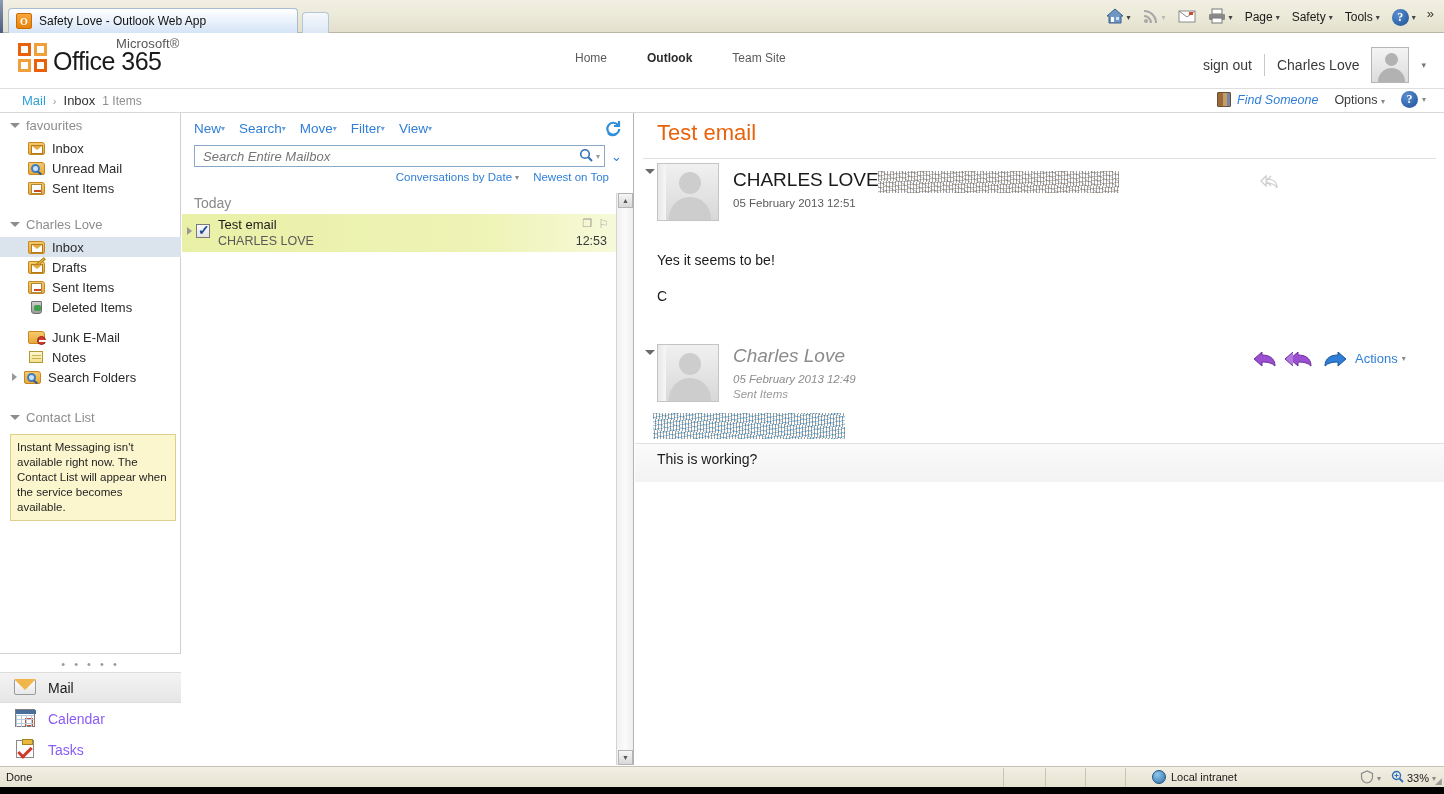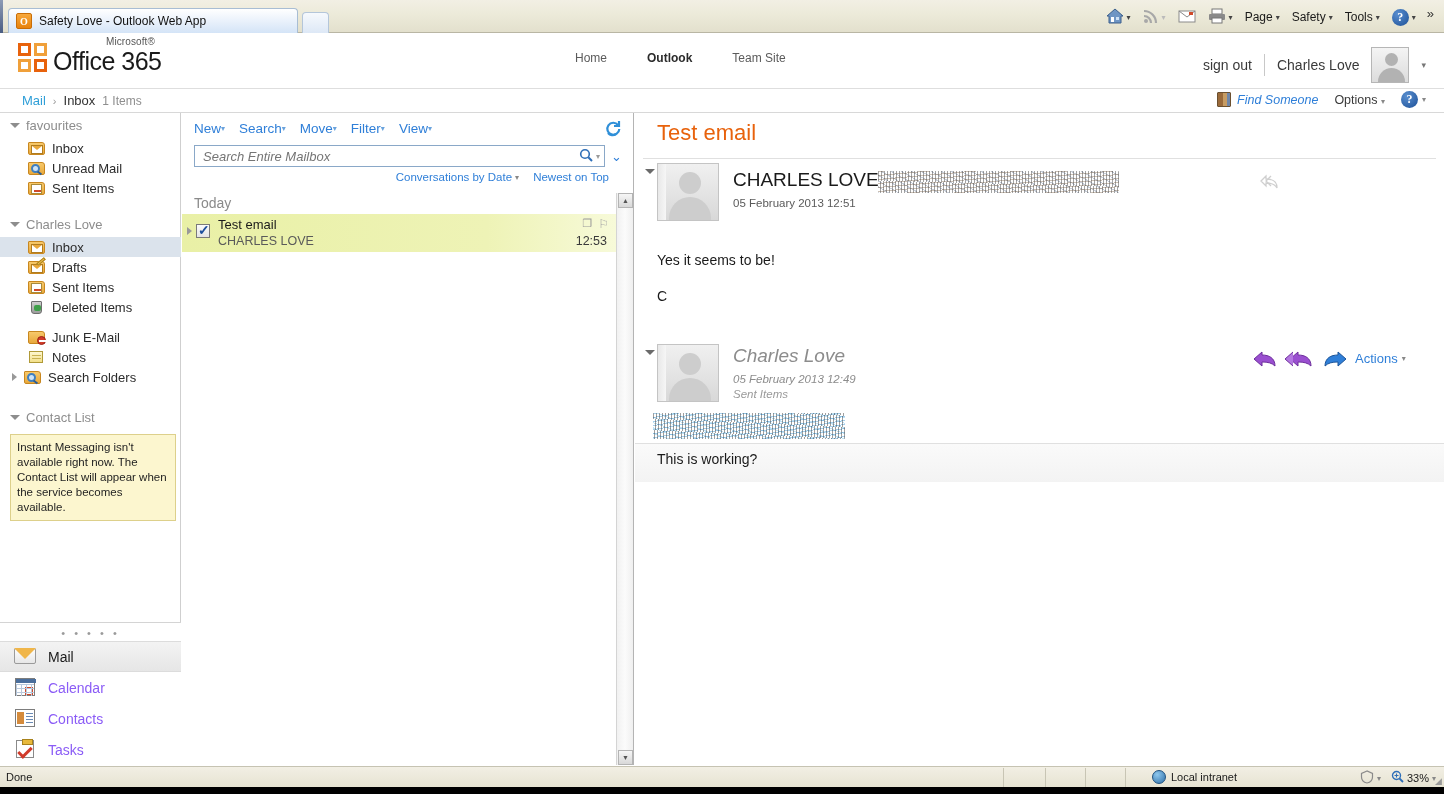--- a/index.html
+++ b/index.html
@@ -69,21 +69,21 @@
   #brand-logo i { position: absolute; display: block; }
   #brand-logo i.a { left:0; top:0; width:13px; height:13px; background:#e8620c; }
   #brand-logo i.b { left:16px; top:0; width:13px; height:13px; background:#f0a03a; }
   #brand-logo i.c { left:0; top:16px; width:13px; height:13px; background:#f0a03a; }
   #brand-logo i.d { left:16px; top:16px; width:13px; height:13px; background:#e8620c; }
   #brand-logo i.h1 { left:3px; top:3px; width:7px; height:7px; background:#fff; }
   #brand-logo i.h2 { left:19px; top:3px; width:7px; height:7px; background:#fff; }
   #brand-logo i.h3 { left:3px; top:19px; width:7px; height:7px; background:#fff; }
   #brand-logo i.h4 { left:19px; top:19px; width:7px; height:7px; background:#fff; }
   #brand-text { position: relative; }
-  #brand-ms { position: absolute; left: 8px; top: -13px; font-size: 10px; color: #555; letter-spacing: .1px; padding-left: 45px; }
+  #brand-ms { position: absolute; left: 18px; top: -13px; font-size: 13px; color: #555; letter-spacing: .1px; padding-left: 45px; }
   #brand-o365 { font-size: 25px; color: #1a1a1a; letter-spacing: -0.5px; line-height: 1; font-weight: 400; }
 
   #top-nav { position: absolute; left: 575px; top: 18px; display: flex; gap: 40px; font-size: 12px; }
   .top-nav-item { color: #5b5b5b; cursor: pointer; }
   .top-nav-item.active { color: #2b2b2b; font-weight: bold; }
 
   #account-area { position: absolute; right: 18px; top: 14px; display: flex; align-items: center; gap: 12px; font-size: 14px; color: #3a3a3a; }
   #sign-out { color: #3a3a3a; cursor: pointer; }
   .acct-sep { width: 1px; height: 22px; background: #c8c8c8; }
   #acct-name { color: #3a3a3a; }
@@ -612,28 +612,20 @@
           <span class="e"></span>
         </span>
       <span>Mail</span>
     </div>
     <div class="module-row">
       <span class="mico cal">
           <span class="c"></span>
           <span class="grid"></span>
         </span>
       <span>Calendar</span>
-    </div>
-    <div class="module-row">
-      <span class="mico con">
-          <span class="card"></span>
-          <span class="ph"></span>
-          <span class="ln"></span>
-        </span>
-      <span>Contacts</span>
     </div>
     <div class="module-row">
       <span class="mico task">
           <span class="clip"></span>
           <span class="check"></span>
         </span>
       <span>Tasks</span>
     </div>
   </div>
 </div>

